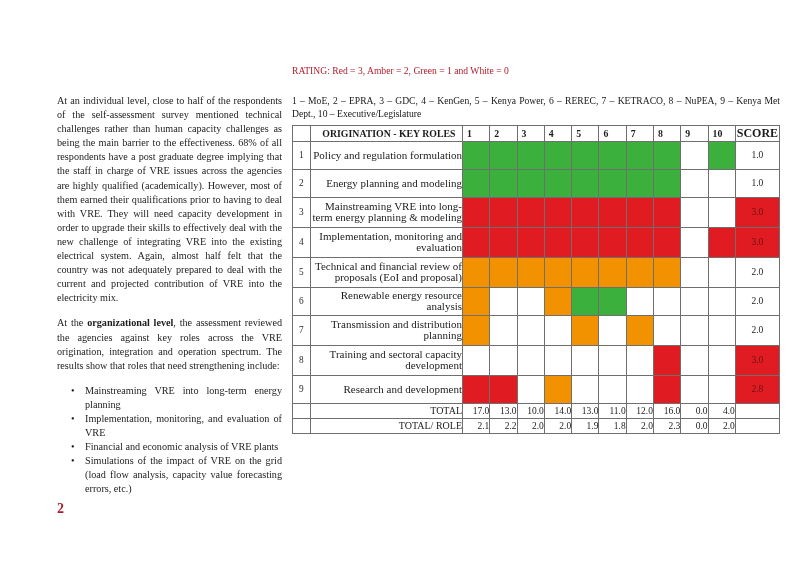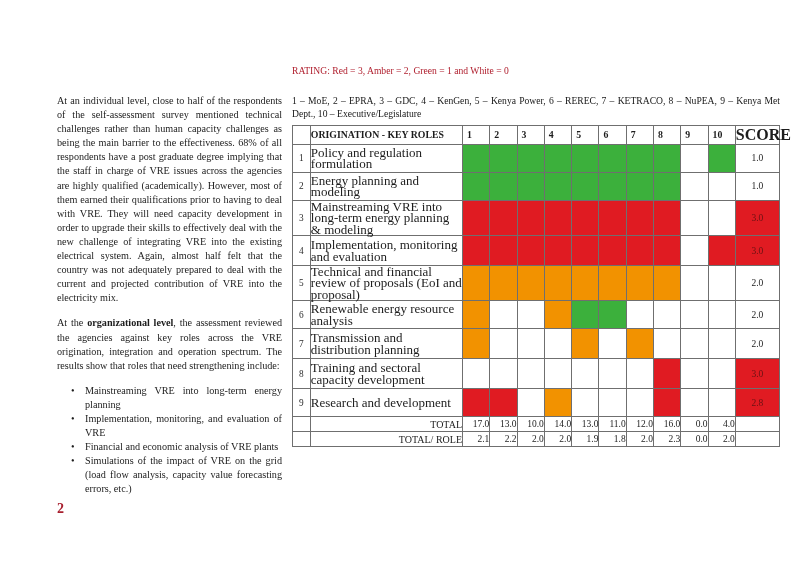--- a/index.html
+++ b/index.html
@@ -106,46 +106,47 @@
   
   col.c-idx   { width: 17px; }
   col.c-role  { width: 145px; }
   col.c-num   { width: 26px; }
   col.c-score { width: 42px; }
 
   thead th.hdr-idx { }
   thead th.hdr-role {
     font-weight: bold;
     font-size: 9.8px;
-    text-align: left;
+    text-align: center;
+    padding-left: 5px;
     height: 16px;
   }
   thead th.hdr-num {
     font-weight: bold;
     font-size: 9.8px;
     text-align: left;
     padding-left: 4px;
     height: 16px;
   }
   thead th.hdr-score {
     font-weight: bold;
-    font-size: 16px;
+    font-size: 12px;
     text-align: center;
     height: 16px;
   }
 
   td.idx {
     text-align: center;
     font-size: 9.3px;
     color: #2a2a2a;
   }
   td.role {
-    text-align: left;
+    text-align: right;
     padding: 2px 3px 2px 5px;
-    font-size: 13px;
+    font-size: 11px;
     line-height: 11.4px;
     color: #1c1c1c;
   }
   td.cell { }
   td.score {
     text-align: center;
     font-size: 9.5px;
   }
 
   

